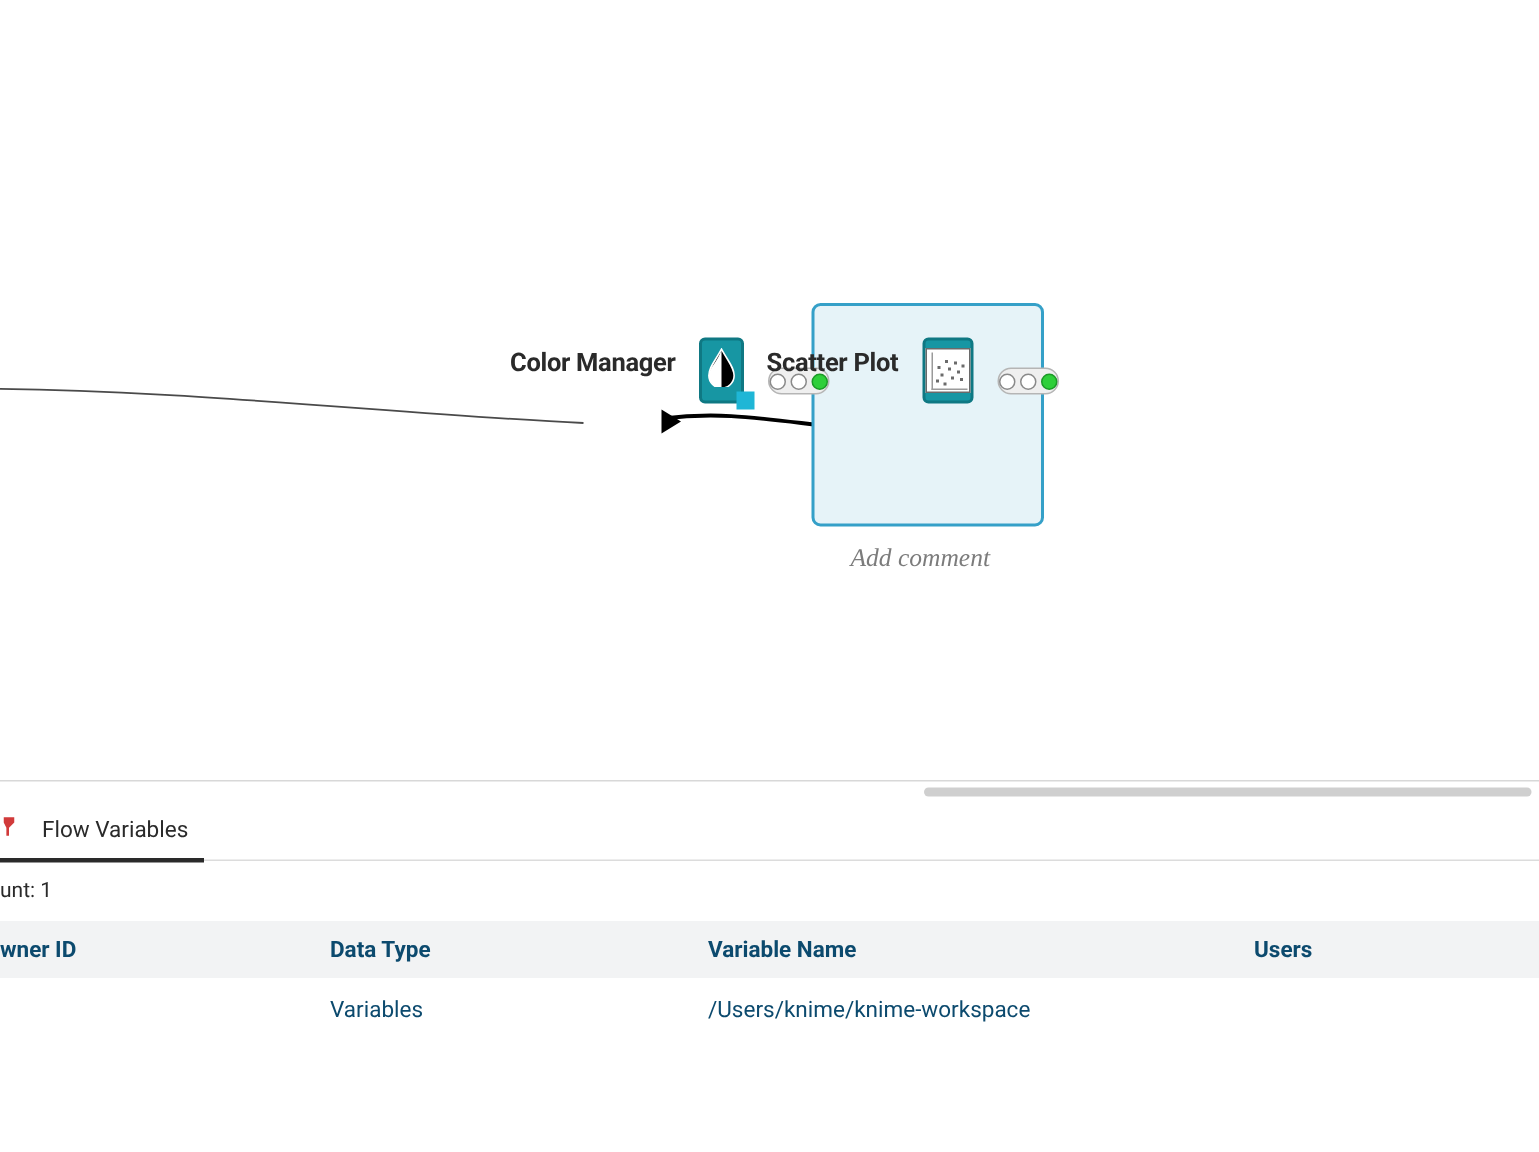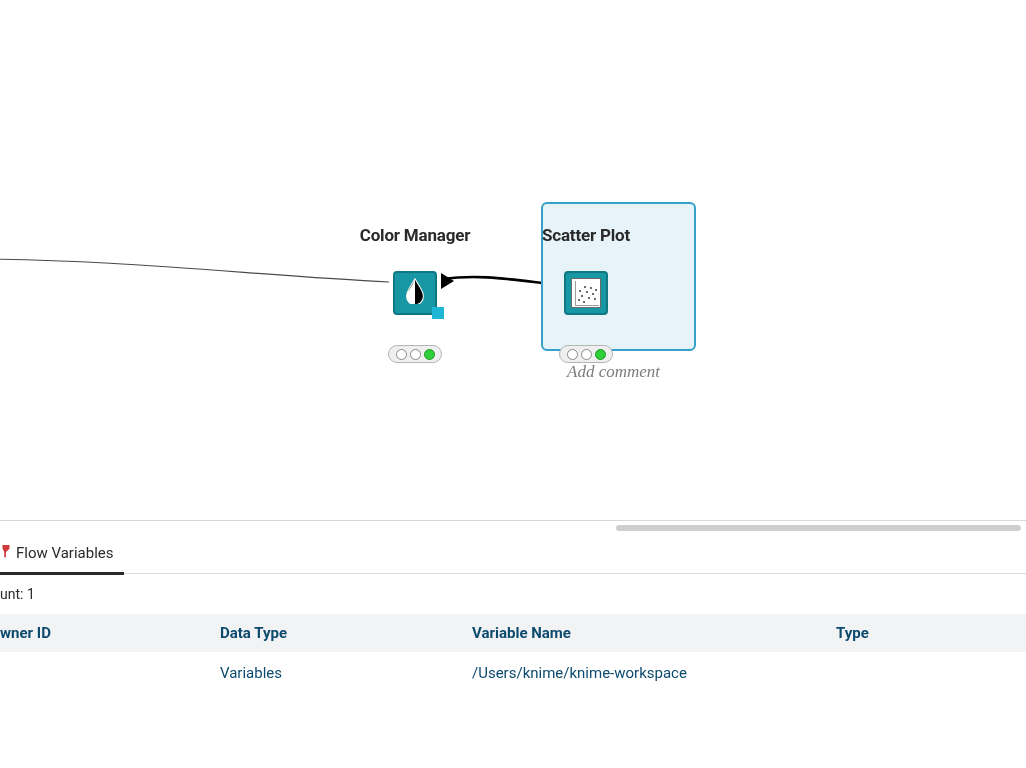--- a/index.html
+++ b/index.html
@@ -23,21 +23,21 @@
     position: absolute;
     left: 0; top: 0;
     width: 1026px; height: 520px;
     pointer-events: none;
   }
 
   
   .node {
     position: absolute;
     display: flex;
-    flex-direction: column;
+    flex-direction: row;
     align-items: center;
     width: 150px;
     gap: 16px;
   }
   .node .title {
     font-size: 17px;
     font-weight: 700;
     color: #2a2a2a;
     letter-spacing: -0.2px;
     margin-bottom: 10px;
@@ -161,21 +161,21 @@
   .tab-row {
     height: 40px;
     display: flex;
     align-items: center;
     border-bottom: 1px solid #dcdcdc;
     padding-left: 0;
   }
   .tab {
     display: flex;
     align-items: center;
-    gap: 4px;
+    gap: 16px;
     font-size: 15px;
     color: #2a2a2a;
     padding: 10px 10px 10px 0;
     border-bottom: 3px solid #2a2a2a;
     margin-bottom: -1px;
   }
   .tab svg { width: 12px; height: 14px; }
 
   .count {
     font-size: 14px;
@@ -283,21 +283,21 @@
       <span>Flow Variables</span>
     </div>
   </div>
 
   <div class="count">unt: 1</div>
 
   <div class="thead">
     <div class="cell">wner ID</div>
     <div class="cell">Data Type</div>
     <div class="cell">Variable Name</div>
-    <div class="cell">Type</div>
+    <div class="cell">Users</div>
   </div>
 
   <div class="trow">
     <div class="cell"></div>
     <div class="cell">Variables</div>
     <div class="cell">/Users/knime/knime-workspace</div>
   </div>
 </div>
 
 </body></html>

